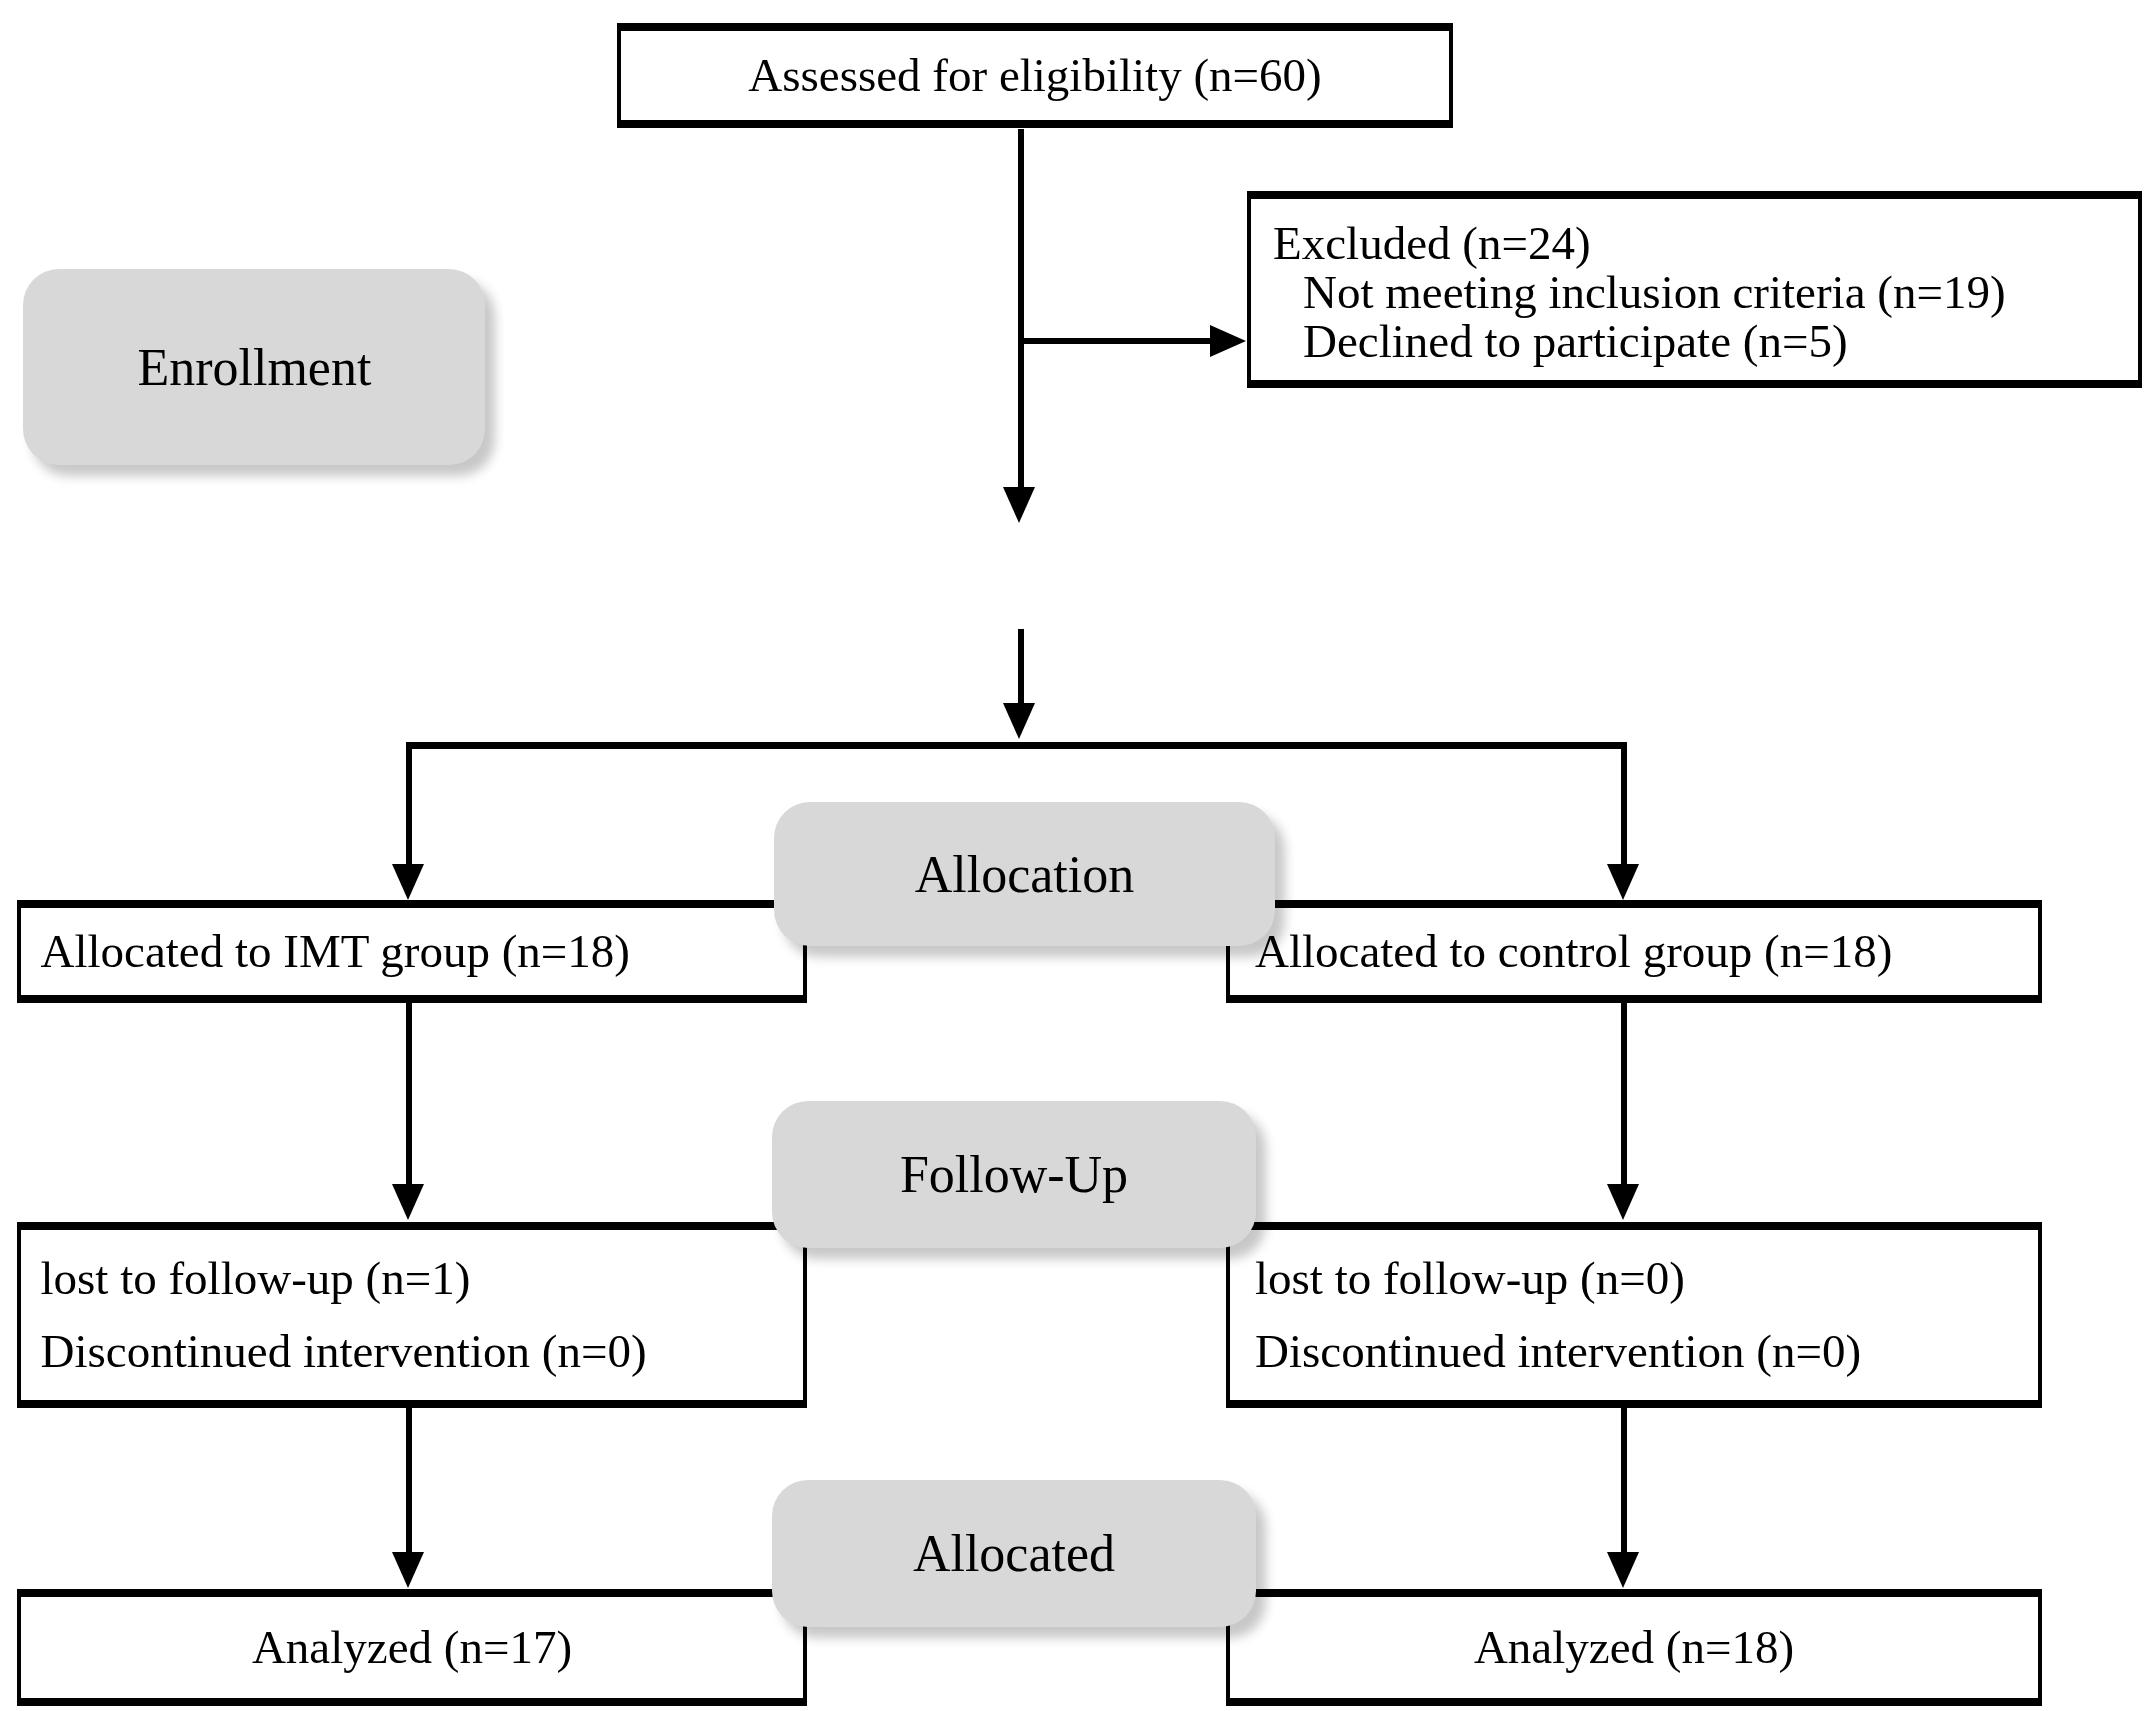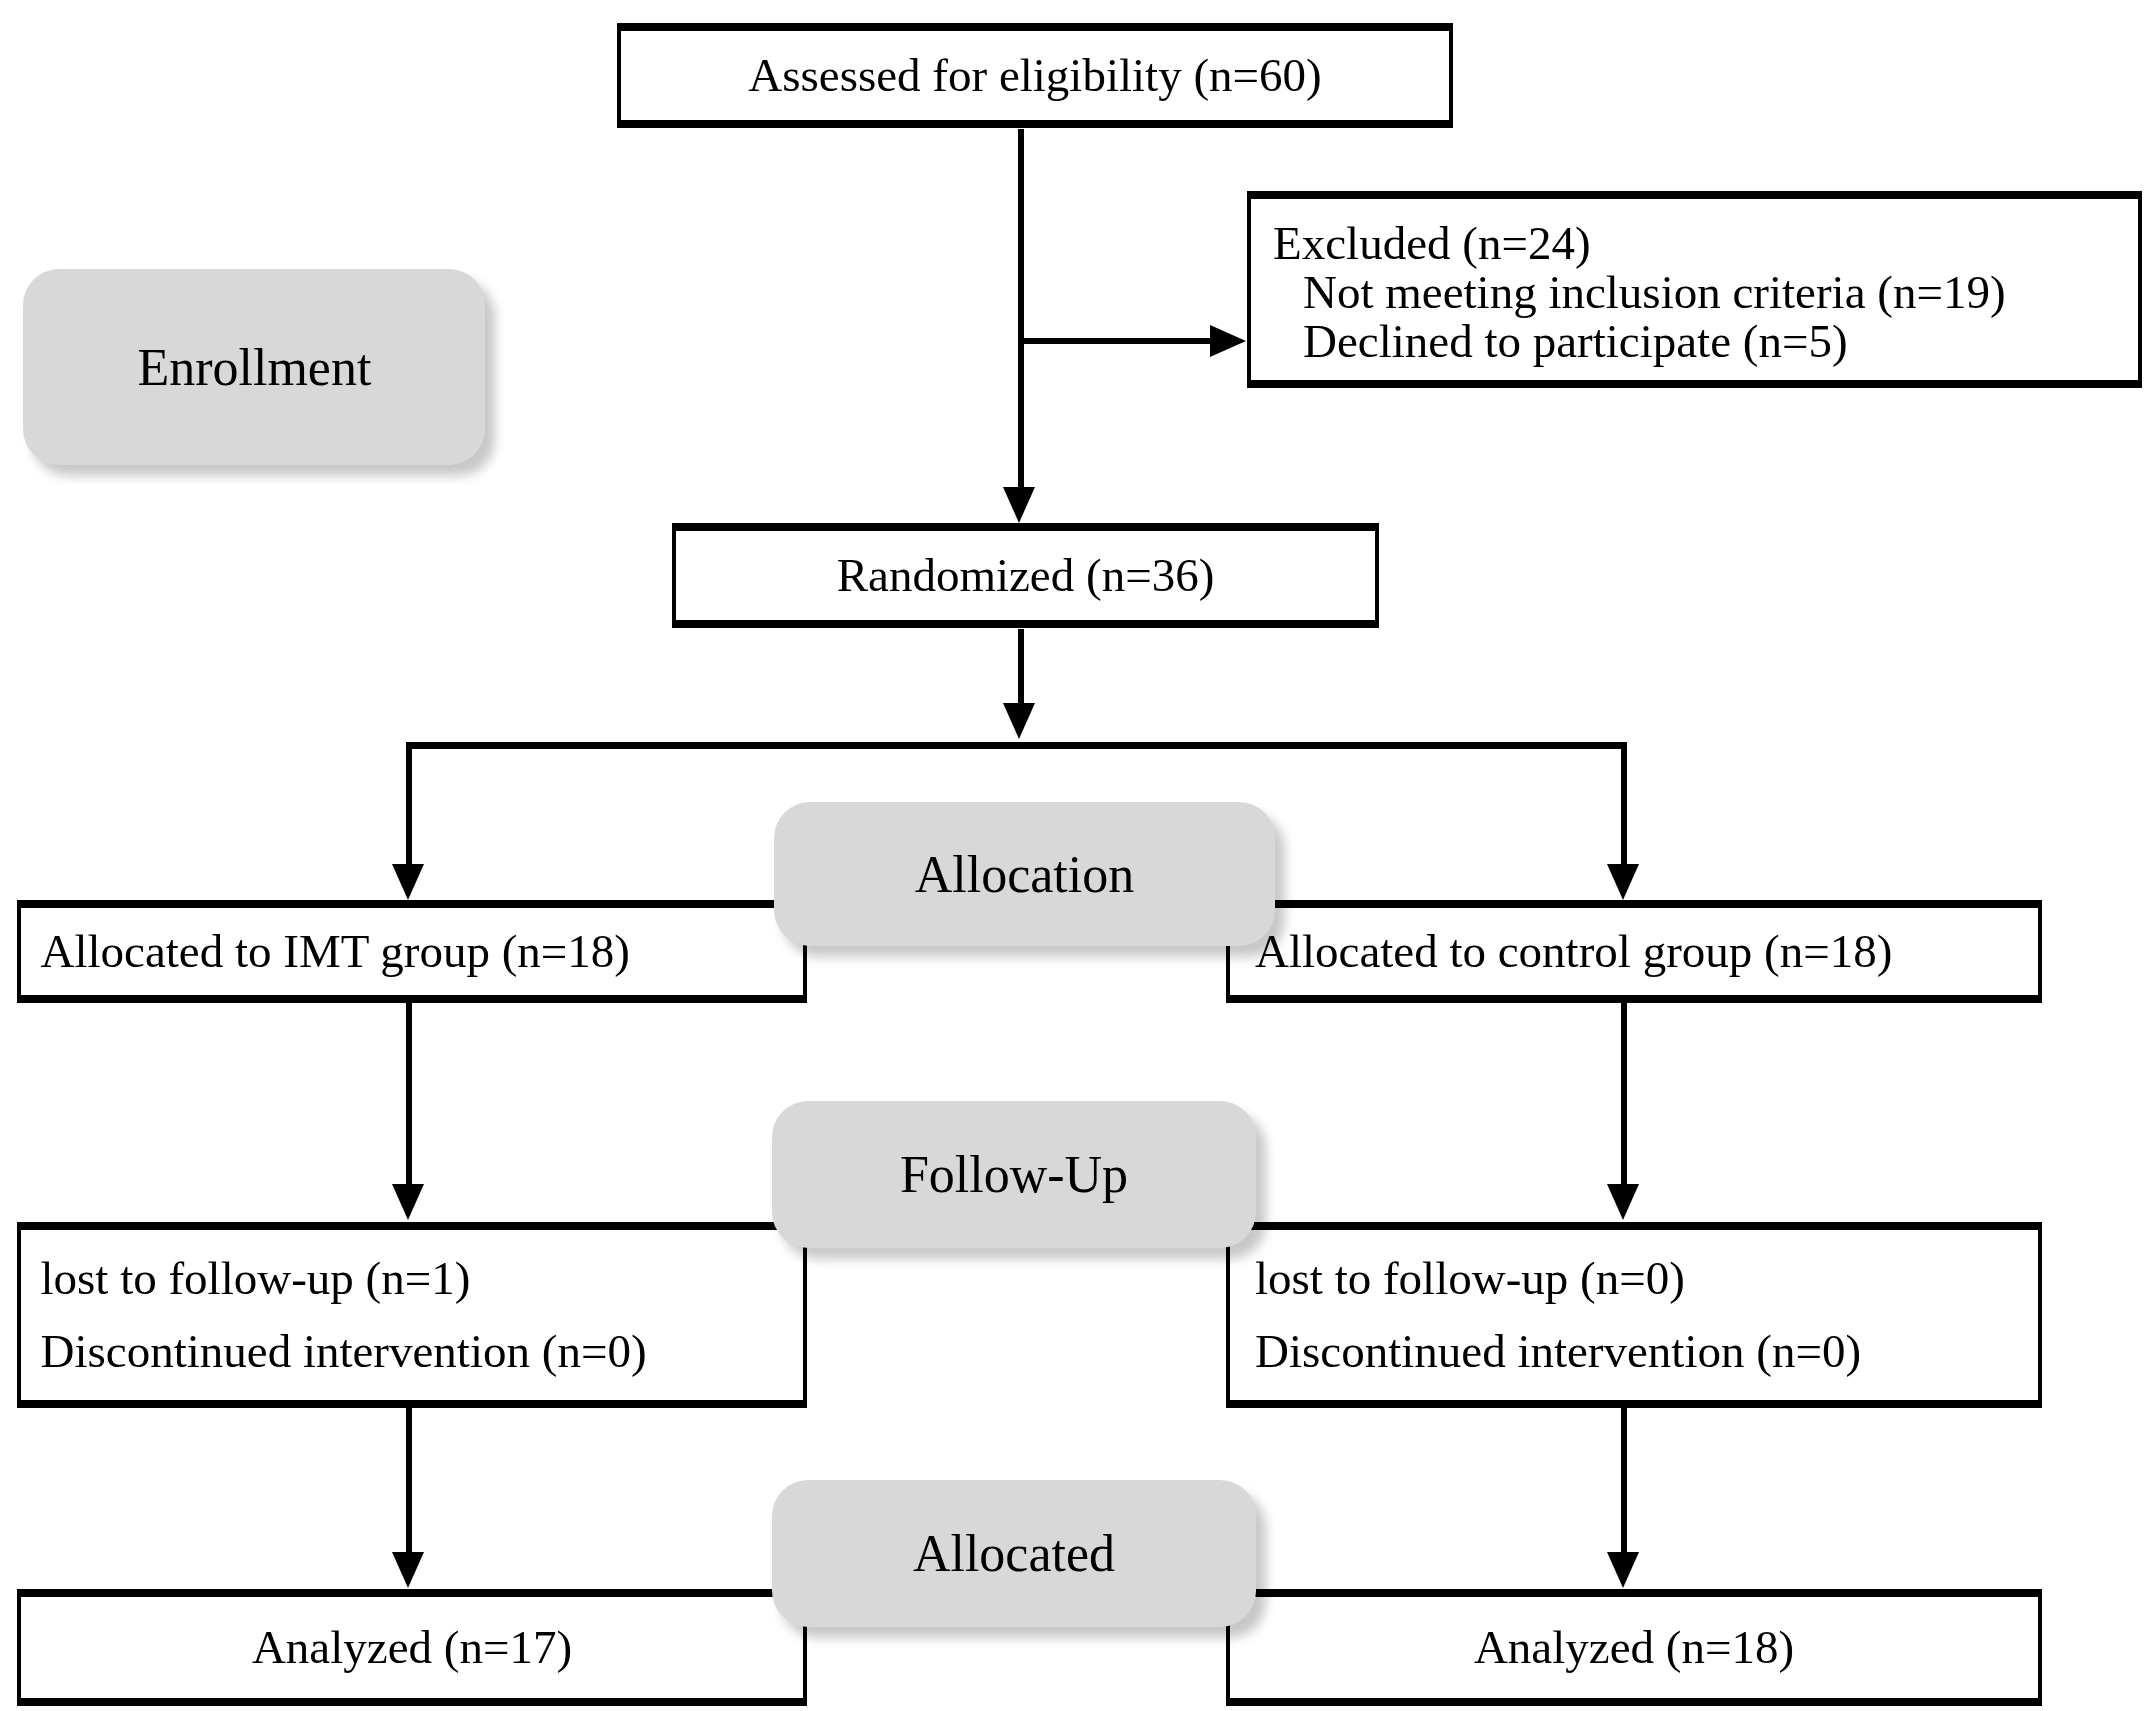--- a/index.html
+++ b/index.html
@@ -95,23 +95,20 @@
   <div class="box center" style="left:605px;top:23.4px;width:836px;height:105px;margin-left:12px;">
     <span>Assessed for eligibility (n=60)</span>
   </div>
 
   <div class="box multi" style="left:1247px;top:191px;width:895px;height:197px;padding:19.5px 11.7px 27px 22px;">
     <span>Excluded (n=24)</span>
     <span class="indent">Not meeting inclusion criteria (n=19)</span>
     <span class="indent">Declined to participate (n=5)</span>
   </div>
 
-  <div class="box center" style="left:672px;top:523px;width:707px;height:105px;">
-    <span>Randomized (n=36)</span>
-  </div>
 
   <div class="box" style="left:17px;top:900px;width:790px;height:103px;align-items:center;padding-left:19.5px;">
     <span>Allocated to IMT group (n=18)</span>
   </div>
 
   <div class="box" style="left:1226px;top:900px;width:816px;height:103px;align-items:center;padding-left:25px;">
     <span>Allocated to control group (n=18)</span>
   </div>
 
   <div class="box multi" style="left:17px;top:1222px;width:790px;height:186px;padding-left:19.5px;">

